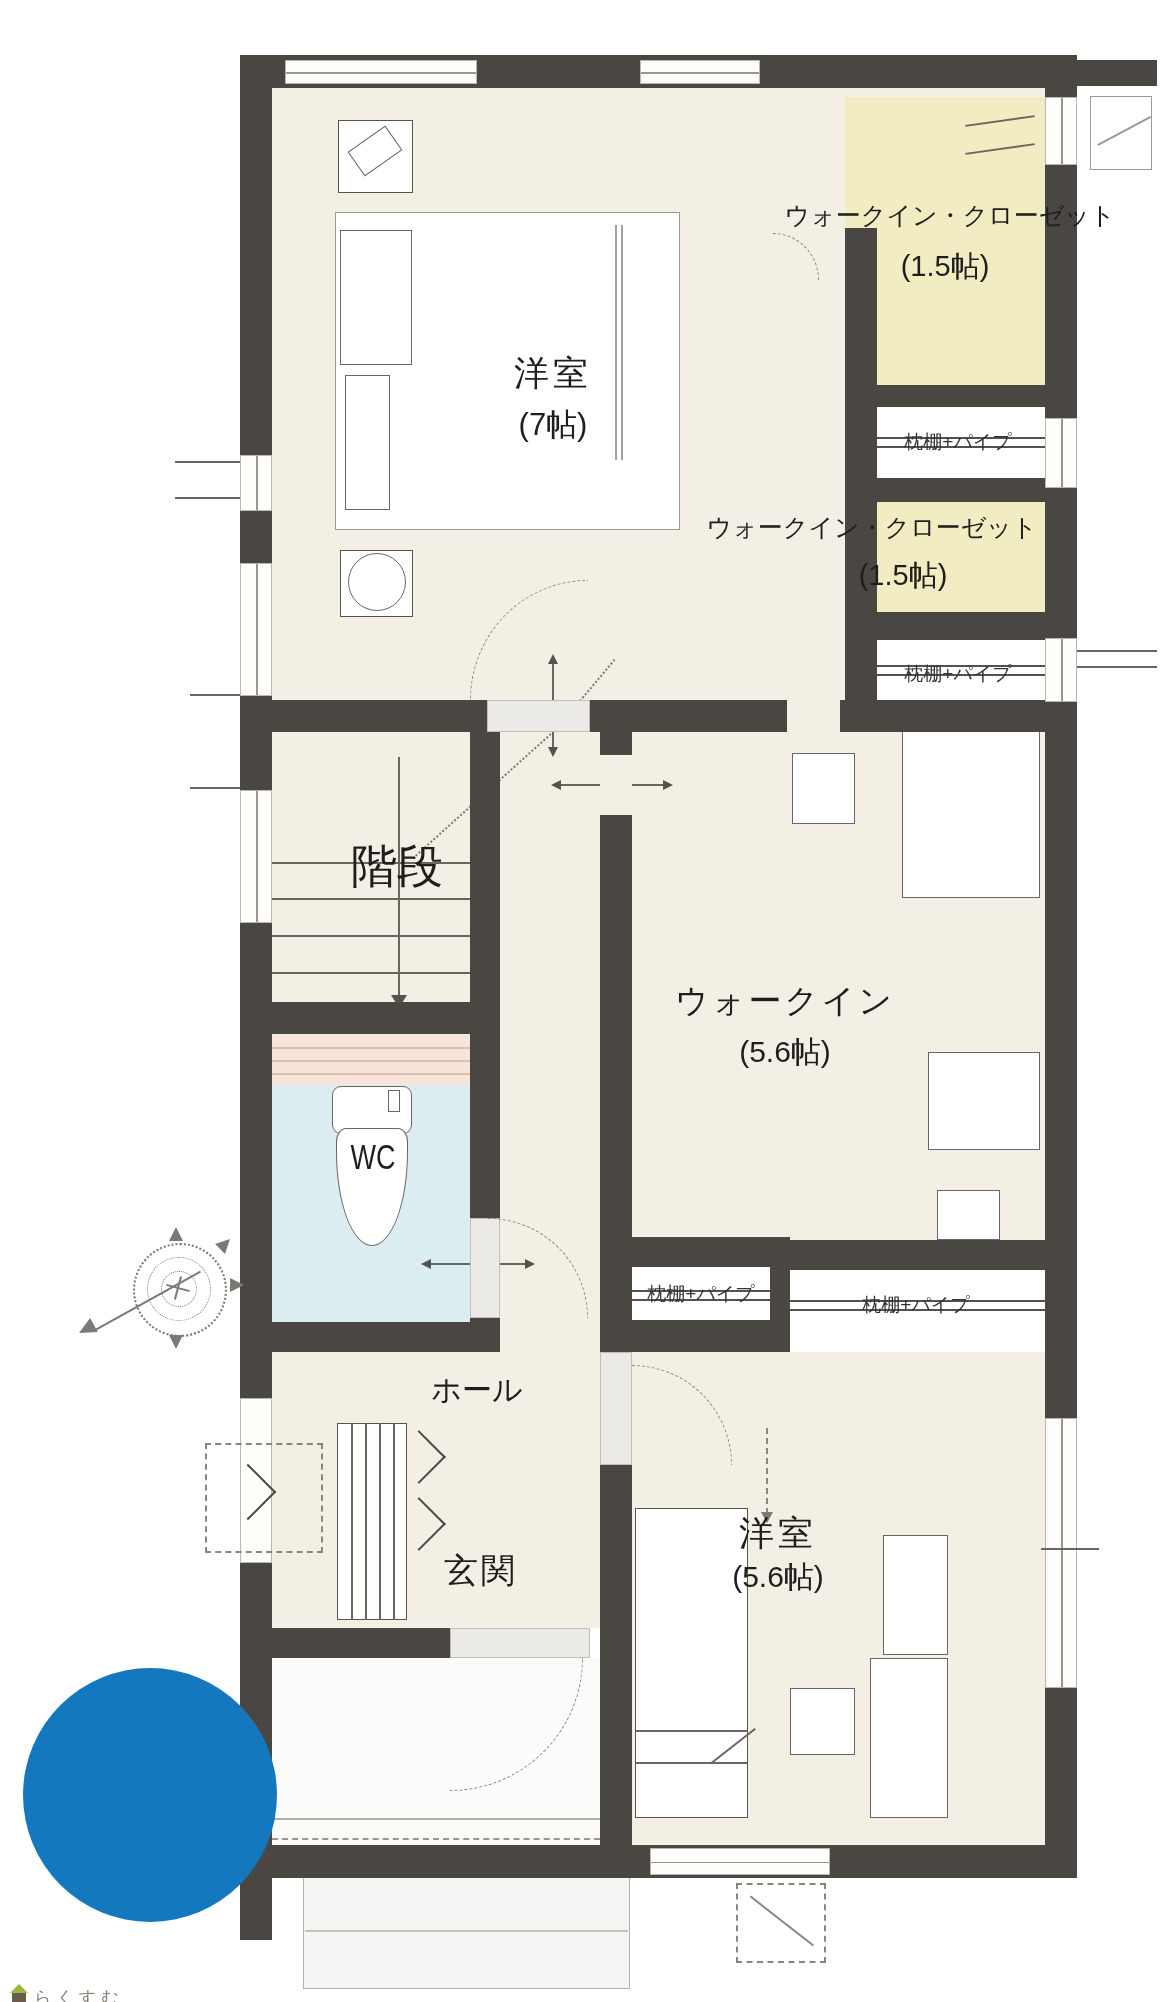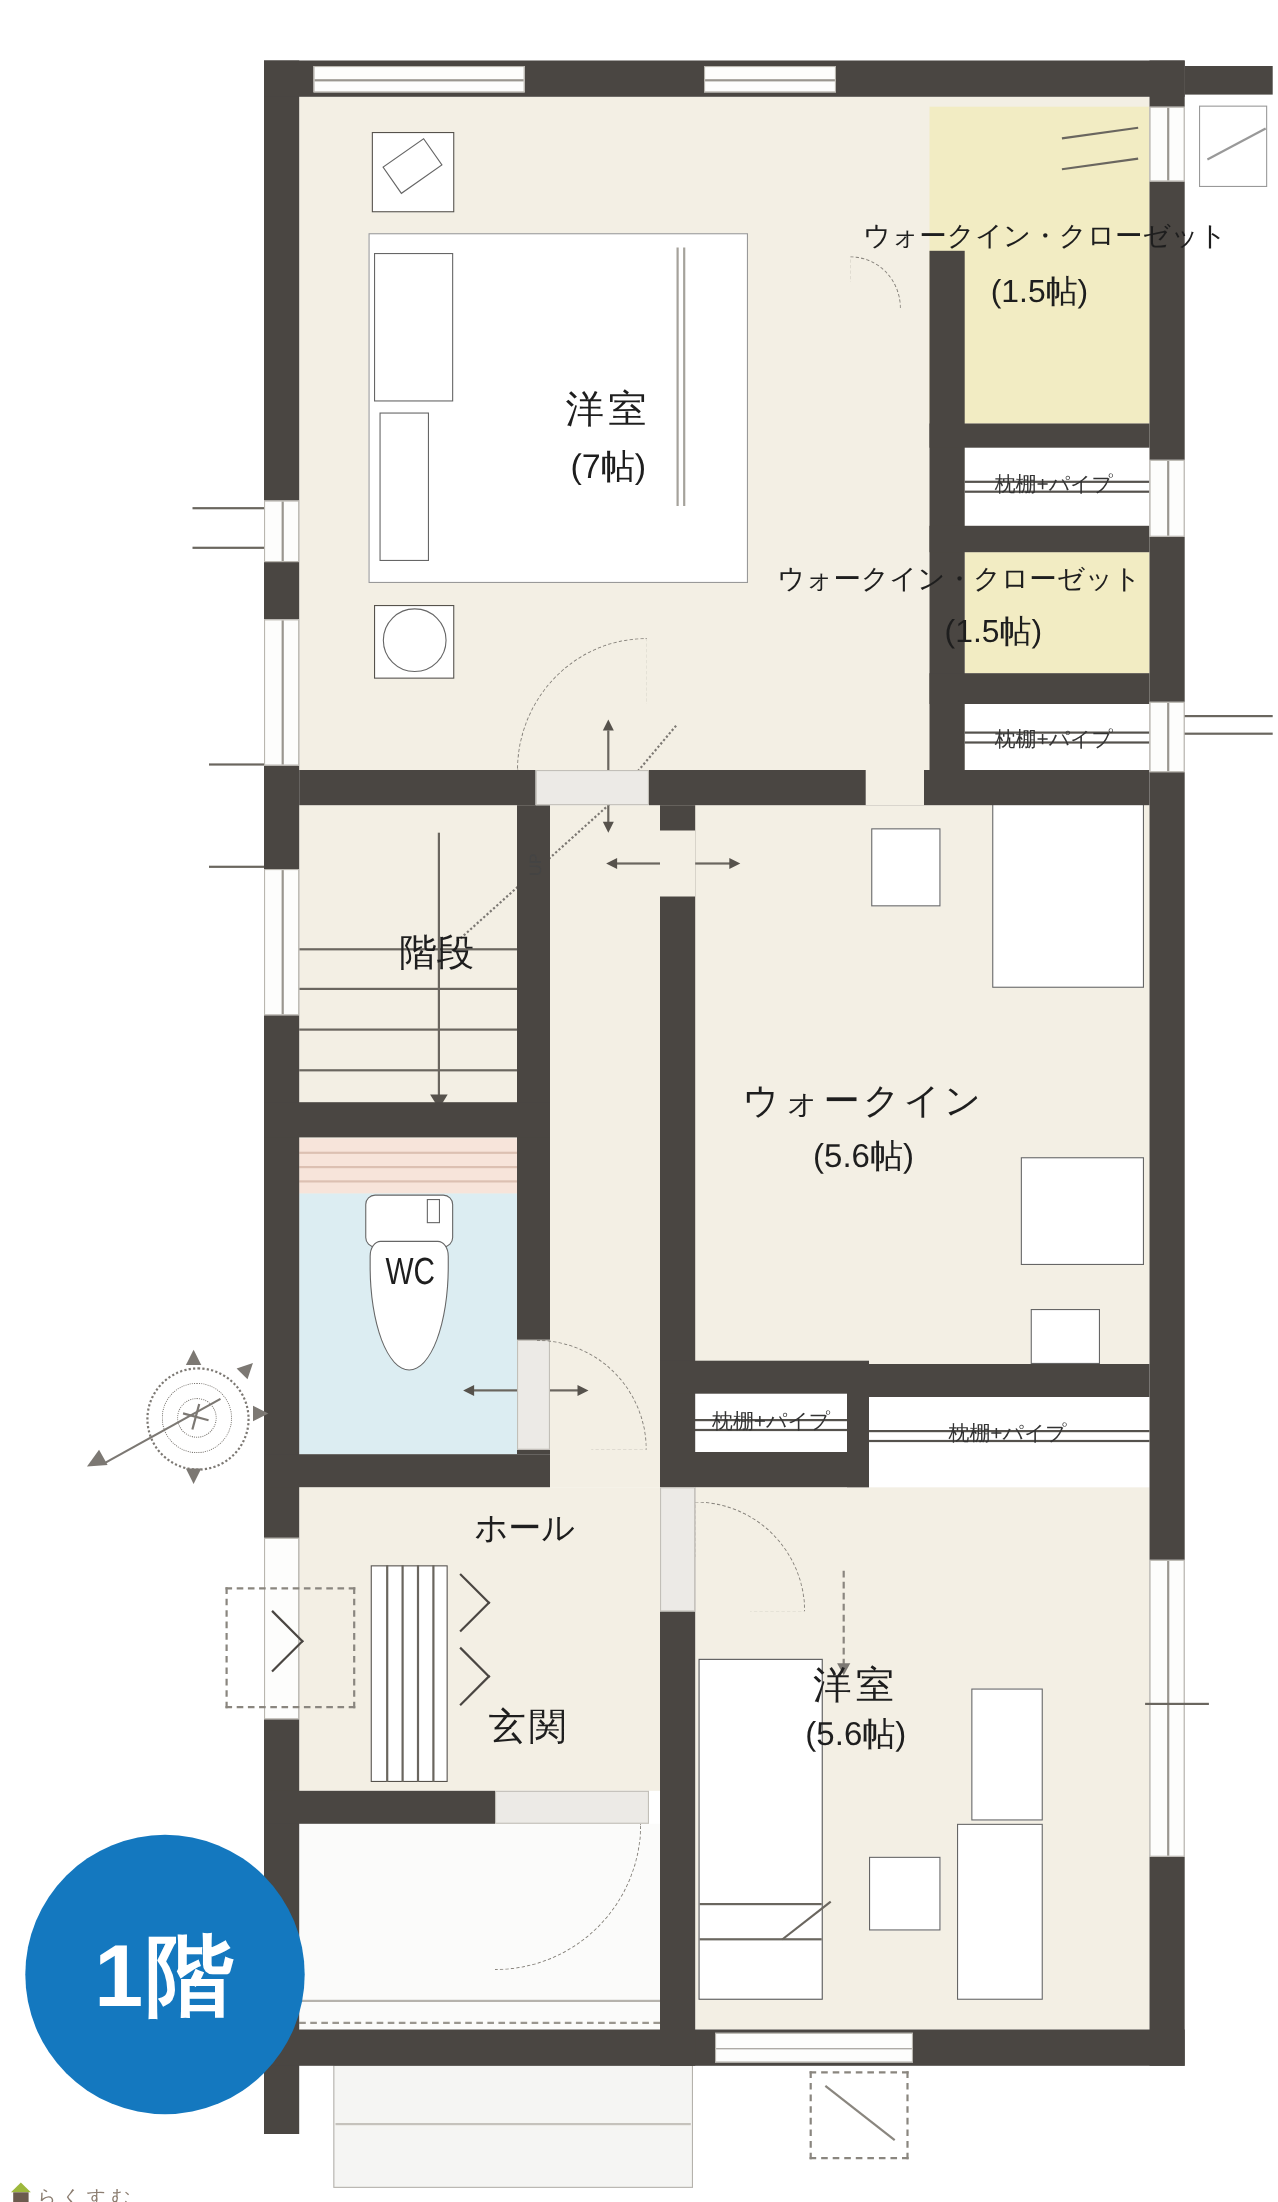--- a/index.html
+++ b/index.html
@@ -197,21 +197,21 @@
   <div class="lbl" style="left:958px;top:673px;font-size:19px;color:#333;">枕棚+パイプ</div>
   <div class="lbl" style="left:701px;top:1293px;font-size:19px;color:#333;">枕棚+パイプ</div>
   <div class="lbl" style="left:916px;top:1304px;font-size:19px;color:#333;">枕棚+パイプ</div>
 
   <div class="lbl" style="left:785px;top:1000px;font-size:33px;letter-spacing:3px;">ウォークイン</div>
   <div class="lbl" style="left:785px;top:1052px;font-size:30px;">(5.6帖)</div>
 
   <div class="lbl" style="left:778px;top:1532px;font-size:35px;letter-spacing:4px;">洋室</div>
   <div class="lbl" style="left:778px;top:1577px;font-size:30px;">(5.6帖)</div>
 
-  <div class="lbl" style="left:397px;top:866px;font-size:34px;">階段</div>
+  <div class="lbl" style="left:397px;top:866px;font-size:46px;">階段</div>
   <div class="lbl" style="left:487px;top:786px;font-size:15px;color:#444;transform:translate(-50%,-50%) rotate(-90deg);">UP</div>
 
   <div class="lbl" style="left:373px;top:1157px;font-size:30px;transform:translate(-50%,-50%) scale(0.9,1.15);">WC</div>
   <div class="lbl" style="left:477px;top:1390px;font-size:30px;">ホール</div>
   <div class="lbl" style="left:481px;top:1570px;font-size:34px;letter-spacing:3px;">玄関</div>
 
   <div class="abs" style="left:70px;top:1220px;width:180px;height:140px;">
     <div class="abs" style="left:63px;top:23px;width:90px;height:90px;border:2px dotted #7c7873;border-radius:50%;"></div>
     <div class="abs" style="left:77px;top:37px;width:62px;height:62px;border:1.5px dotted #7c7873;border-radius:50%;"></div>
     <div class="abs" style="left:91px;top:51px;width:34px;height:34px;border:1.5px dotted #7c7873;border-radius:50%;"></div>
@@ -219,21 +219,20 @@
     <div class="abs" style="left:107px;top:56px;width:2px;height:24px;background:#7c7873;transform:rotate(15deg);"></div>
     <div class="tri" style="left:99px;top:7px;border-left:7px solid transparent;border-right:7px solid transparent;border-bottom:14px solid #7c7873;"></div>
     <div class="tri" style="left:99px;top:115px;border-left:7px solid transparent;border-right:7px solid transparent;border-top:14px solid #7c7873;"></div>
     <div class="tri" style="left:160px;top:58px;border-top:7px solid transparent;border-bottom:7px solid transparent;border-left:14px solid #7c7873;"></div>
     <div class="tri" style="left:148px;top:17px;border-left:7px solid transparent;border-right:7px solid transparent;border-bottom:14px solid #7c7873;transform:rotate(45deg);"></div>
     <div class="abs" style="left:25px;top:109px;width:120px;height:2px;background:#7c7873;transform:rotate(-29deg);transform-origin:left top;"></div>
     <div class="tri" style="left:8px;top:101px;border-top:8px solid transparent;border-bottom:8px solid transparent;border-right:17px solid #7c7873;transform:rotate(-29deg);"></div>
   </div>
 
   <div class="abs" style="left:23px;top:1668px;width:254px;height:254px;border-radius:50%;background:#1478bf;"></div>
-  <div class="lbl" style="left:150px;top:1797px;font-size:80px;font-weight:bold;color:#fff;letter-spacing:2px;">1階</div>
 
   <div class="abs" style="left:10px;top:1984px;width:260px;height:30px;">
     <div class="tri" style="left:0;top:0;border-left:9px solid transparent;border-right:9px solid transparent;border-bottom:9px solid #9db83c;"></div>
     <div class="abs" style="left:2px;top:9px;width:14px;height:11px;background:#6b5b4e;"></div>
     <div class="abs" style="left:24px;top:2px;font-size:17px;color:#8b7d70;letter-spacing:5px;">らくすむ</div>
   </div>
 
 </div>
 
 </body></html>

